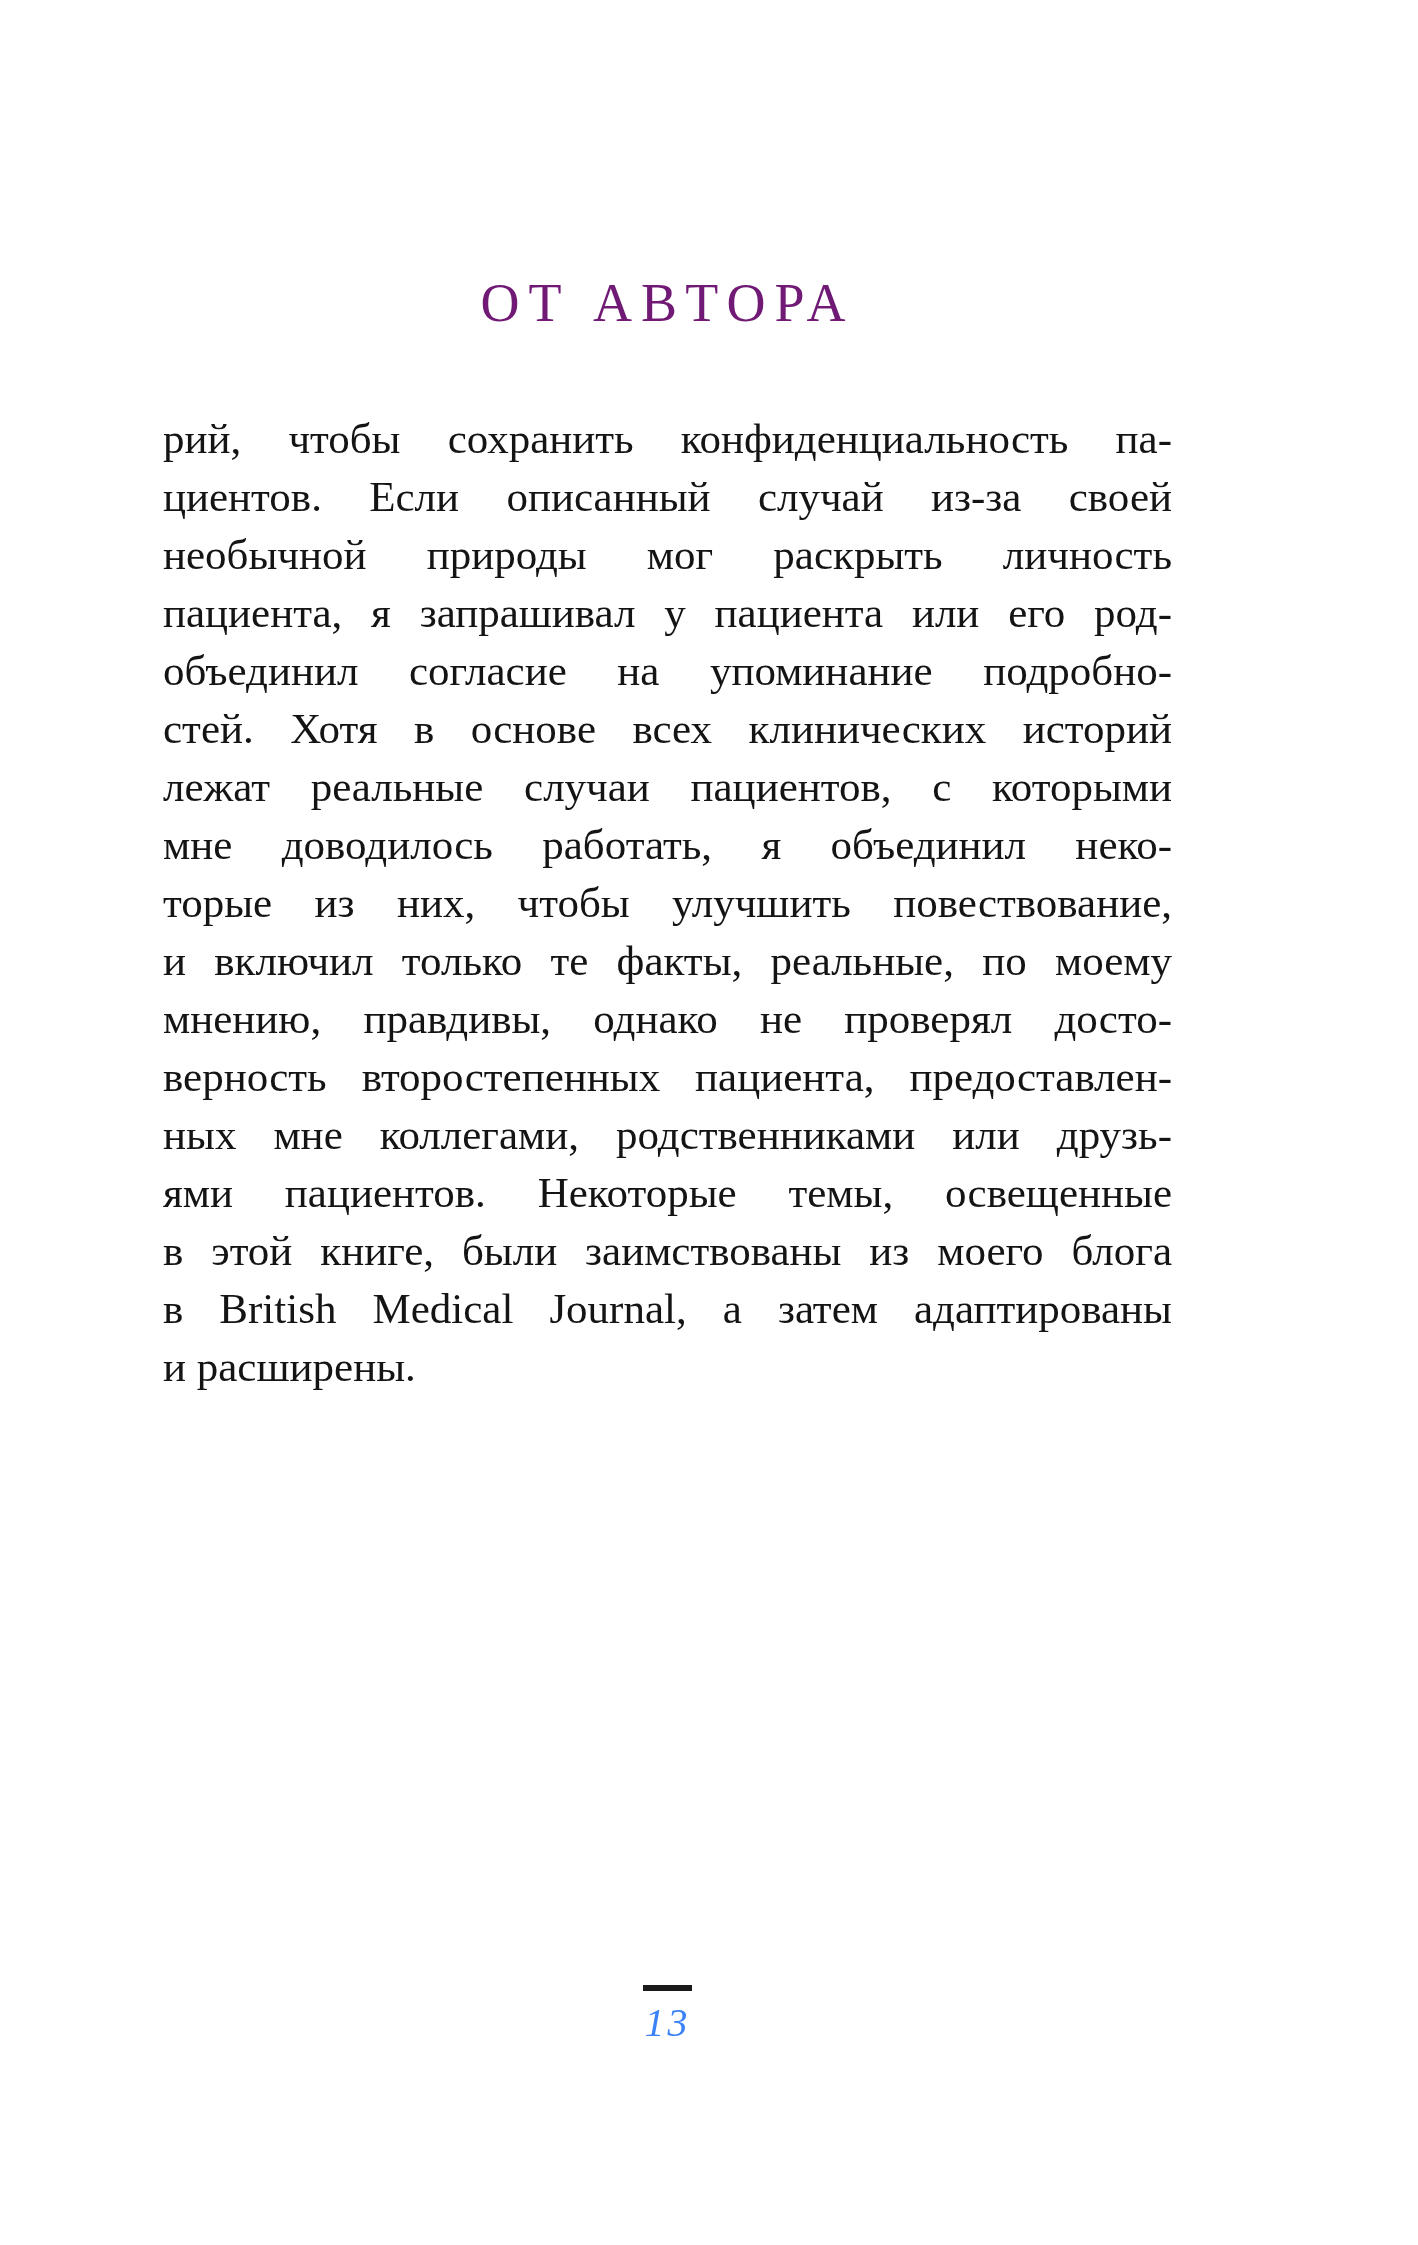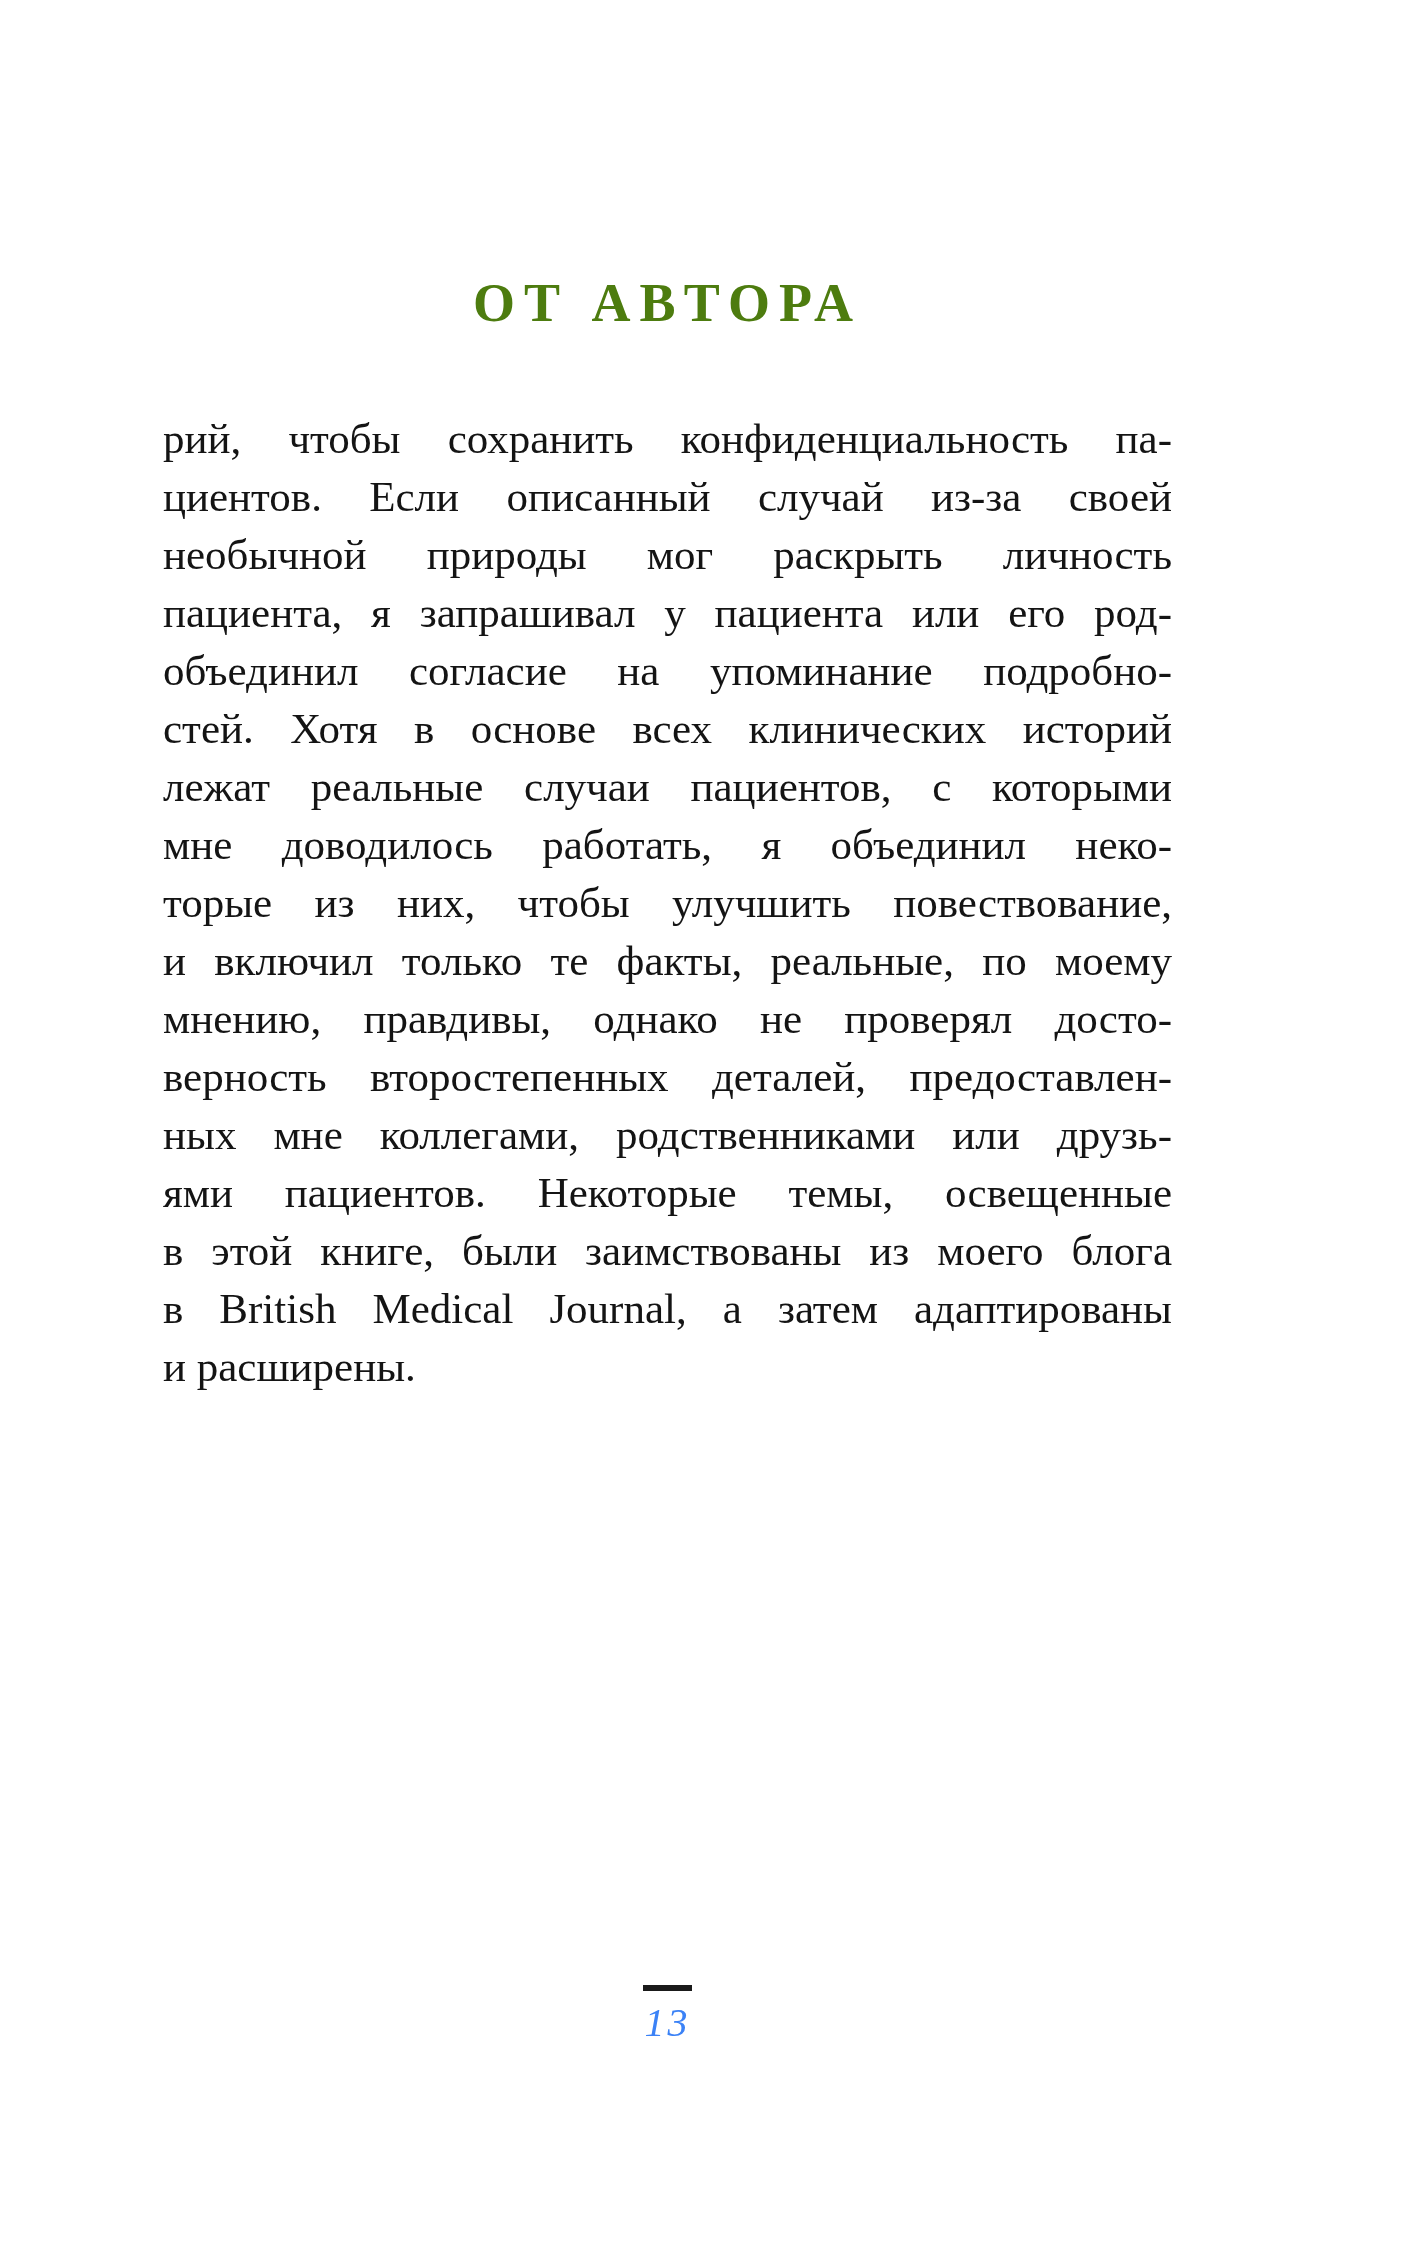--- a/index.html
+++ b/index.html
@@ -20,24 +20,24 @@
     position: absolute;
     left: 163px;
     top: 0;
     width: 1009px;
   }
   .chapter-title {
     margin: 0;
     margin-top: 276px;
     text-align: center;
     font-size: 54px;
-    font-weight: 700;
+    font-weight: 400;
     line-height: 1;
     letter-spacing: 9px;
-    color: #4d7c0f;
+    color: #701a75;
     white-space: nowrap;
   }
   .body-text {
     margin-top: 80px;
   }
   .line {
     font-size: 43px;
     line-height: 58px;
     height: 58px;
     text-align: justify;
@@ -82,21 +82,21 @@
       <div class="line">циентов. Если описанный случай из-за своей</div>
       <div class="line">необычной природы мог раскрыть личность</div>
       <div class="line">пациента, я запрашивал у пациента или его род-</div>
       <div class="line">объединил согласие на упоминание подробно-</div>
       <div class="line">стей. Хотя в основе всех клинических историй</div>
       <div class="line">лежат реальные случаи пациентов, с которыми</div>
       <div class="line">мне доводилось работать, я объединил неко-</div>
       <div class="line">торые из них, чтобы улучшить повествование,</div>
       <div class="line">и включил только те факты, реальные, по моему</div>
       <div class="line">мнению, правдивы, однако не проверял досто-</div>
-      <div class="line">верность второстепенных деталей, предоставлен-</div>
+      <div class="line">верность второстепенных пациента, предоставлен-</div>
       <div class="line">ных мне коллегами, родственниками или друзь-</div>
       <div class="line">ями пациентов. Некоторые темы, освещенные</div>
       <div class="line">в этой книге, были заимствованы из моего блога</div>
       <div class="line">в British Medical Journal, а затем адаптированы</div>
       <div class="line last">и расширены.</div>
     </div>
   </div>
 
   <div class="footer">
     <div class="footer-divider"></div>

